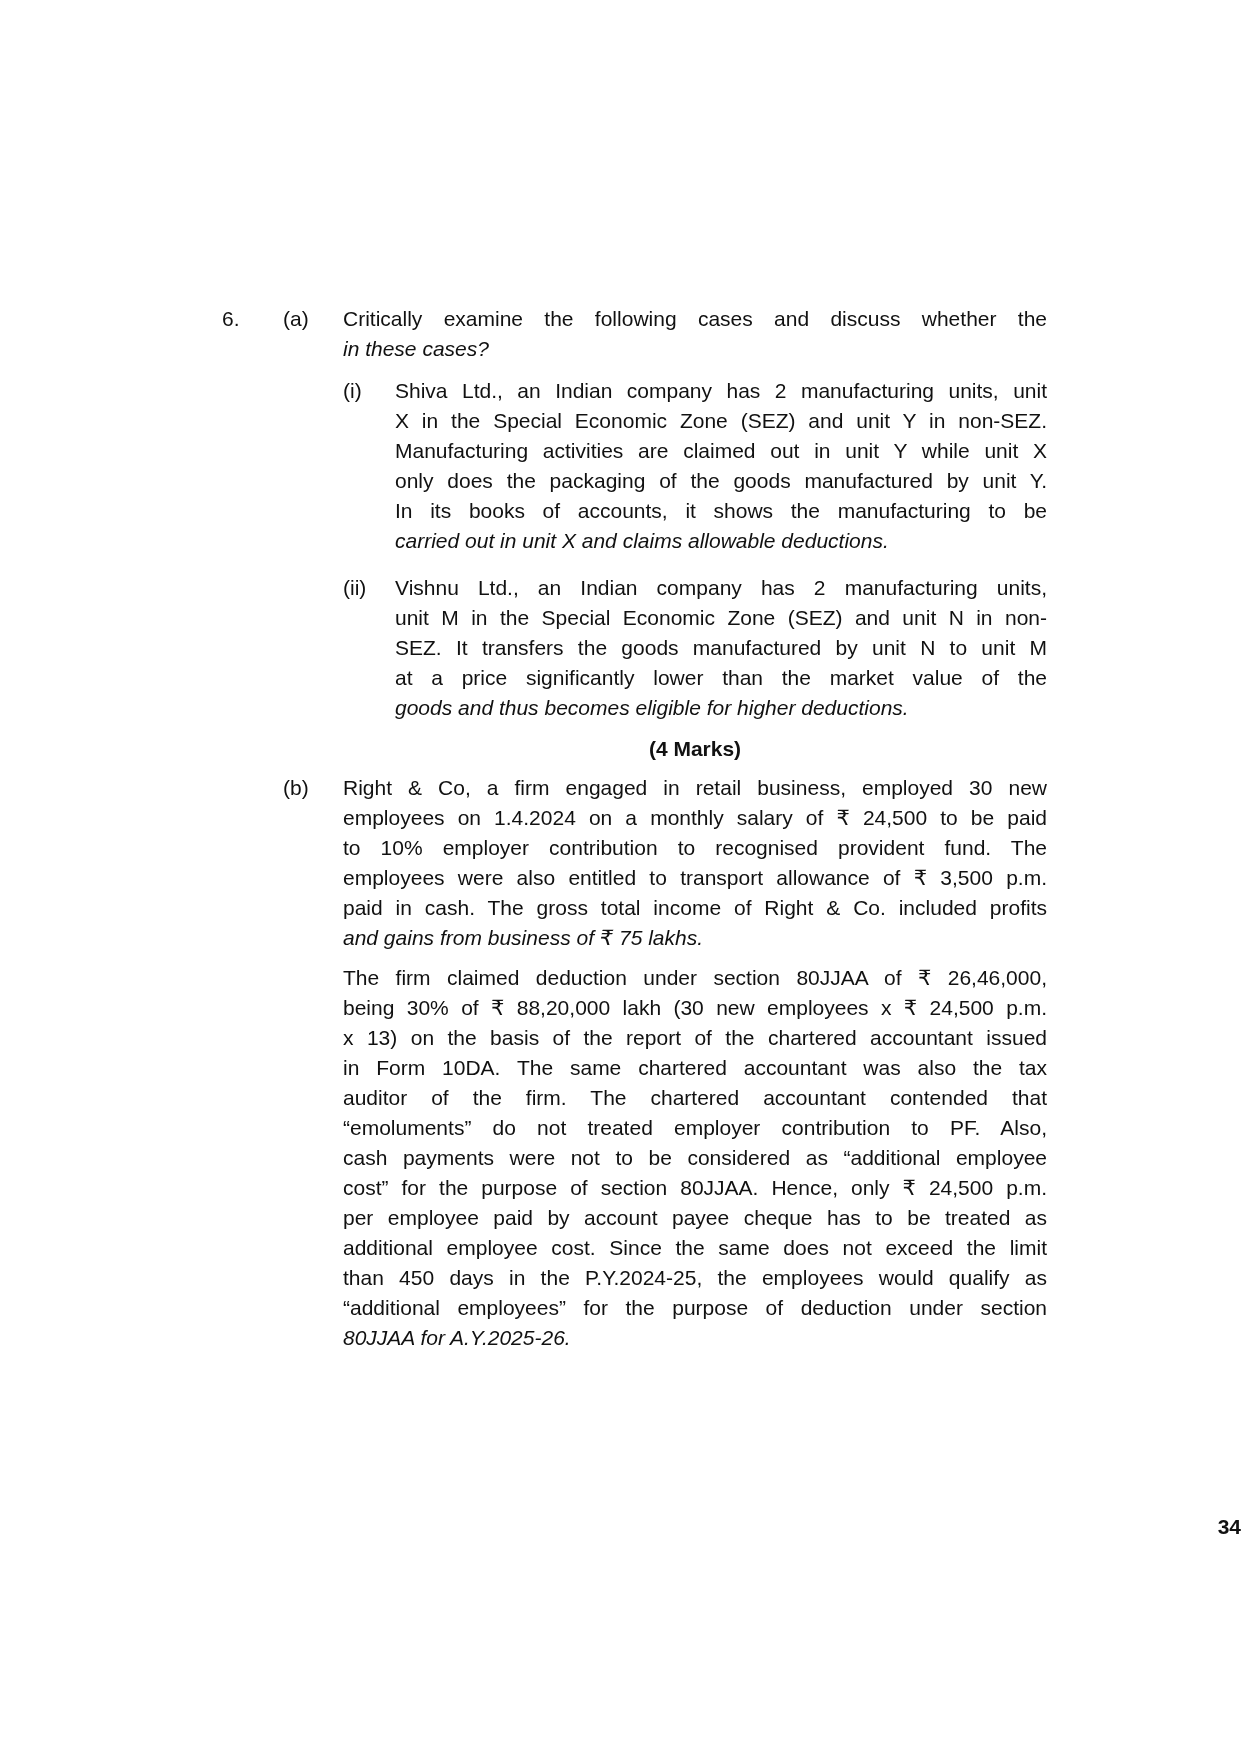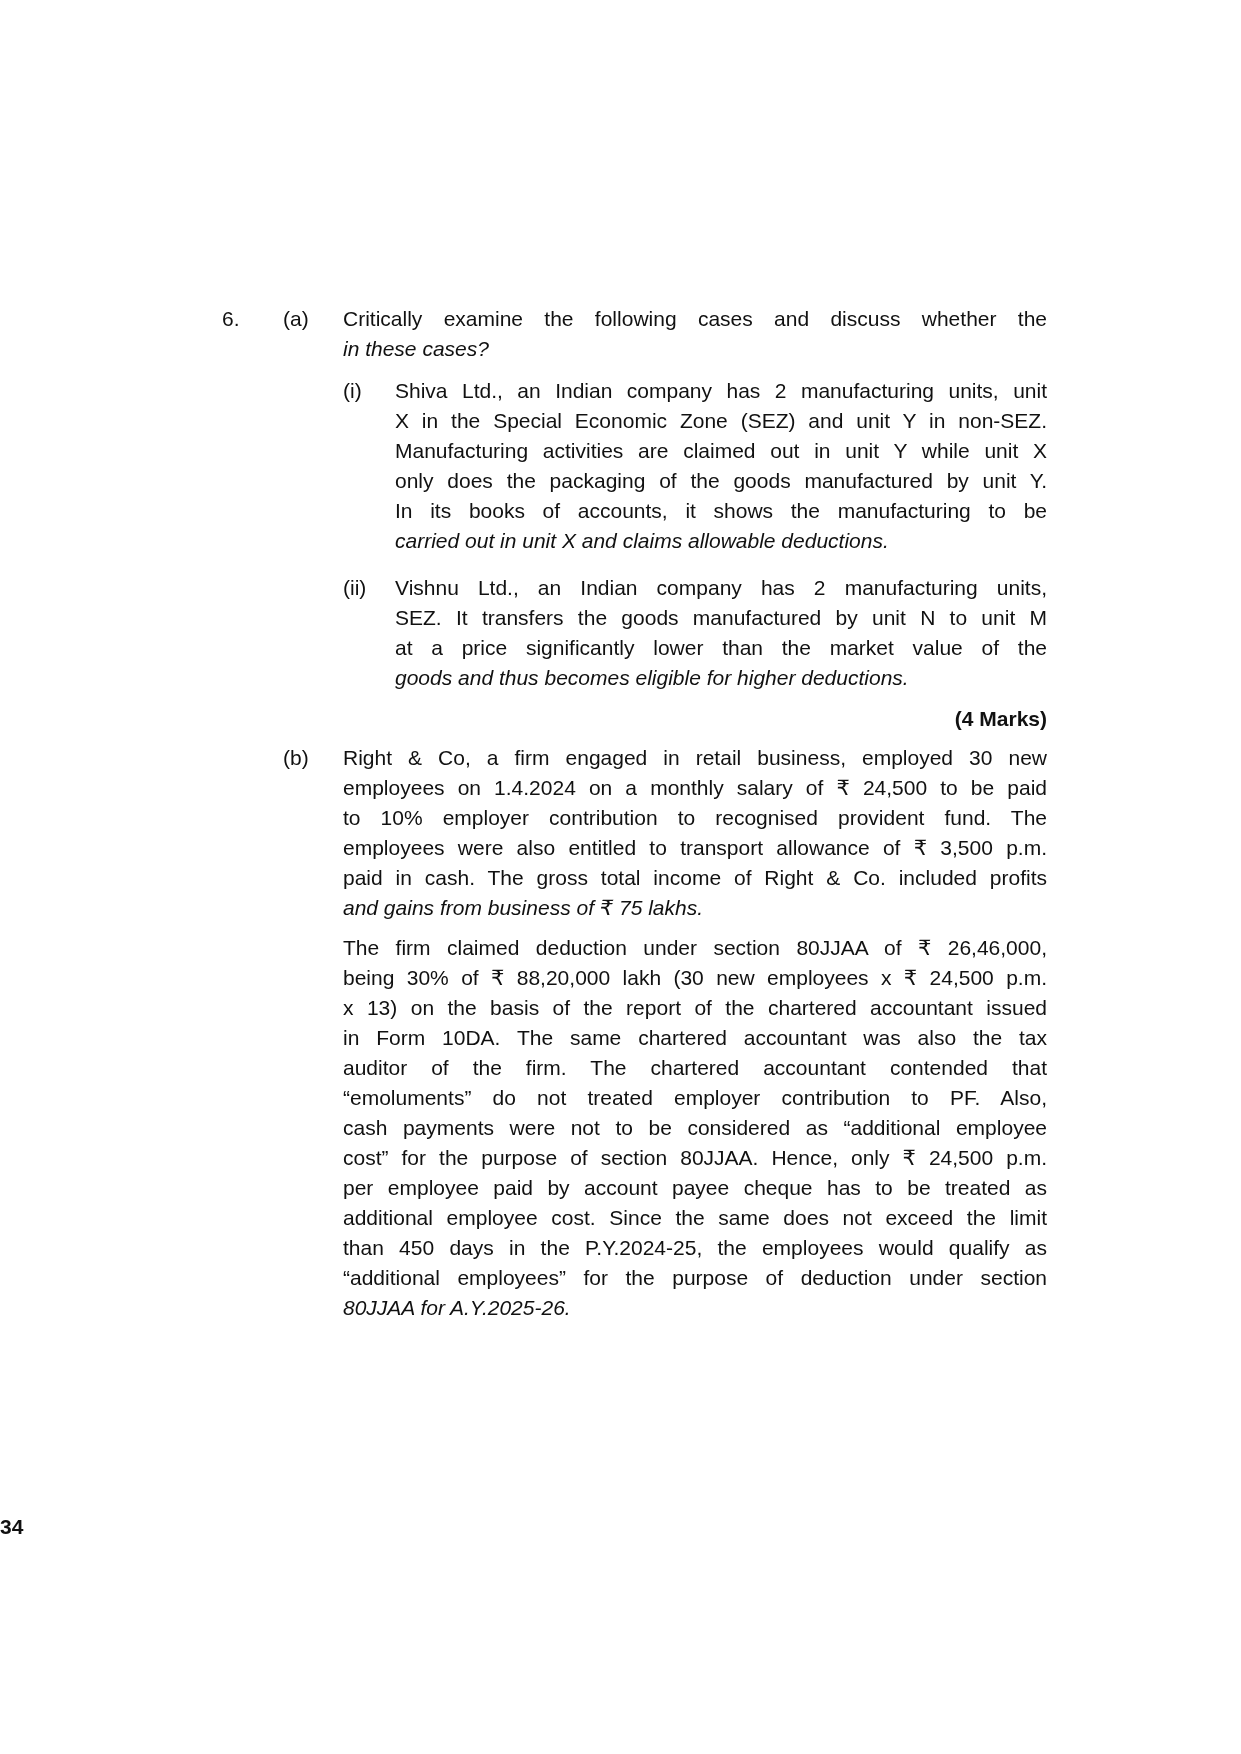--- a/index.html
+++ b/index.html
@@ -45,30 +45,30 @@
   .para .line {
     text-align: justify;
     text-align-last: justify;
   }
   .para .line.last {
     text-align-last: left;
     font-style: italic;
   }
   .marks {
     margin-top: 11px;
-    text-align: right;
+    text-align: center;
     font-weight: bold;
   }
   .para-2 { margin-top: 10px; }
   .page-number {
     position: absolute;
     top: 1512px;
     left: 0;
     width: 100%;
-    text-align: left;
+    text-align: right;
     font-weight: bold;
   }
 </style>
 </head>
 <body>
 
 <div class="sheet">
   <div class="content">
 
     <div class="row">
@@ -89,20 +89,21 @@
               <div class="line">only does the packaging of the goods manufactured by unit Y.</div>
               <div class="line">In its books of accounts, it shows the manufacturing to be</div>
               <div class="line last">carried out in unit X and claims allowable deductions.</div>
             </div>
         </div>
 
         <div class="subrow subrow-ii">
           <div class="col-sub">(ii)</div>
           <div class="para">
               <div class="line">Vishnu Ltd., an Indian company has 2 manufacturing units,</div>
+              <div class="line">unit M in the Special Economic Zone (SEZ) and unit N in non-</div>
               <div class="line">SEZ. It transfers the goods manufactured by unit N to unit M</div>
               <div class="line">at a price significantly lower than the market value of the</div>
               <div class="line last">goods and thus becomes eligible for higher deductions.</div>
             </div>
         </div>
 
         <div class="marks">(4 Marks)</div>
       </div>
     </div>
 

